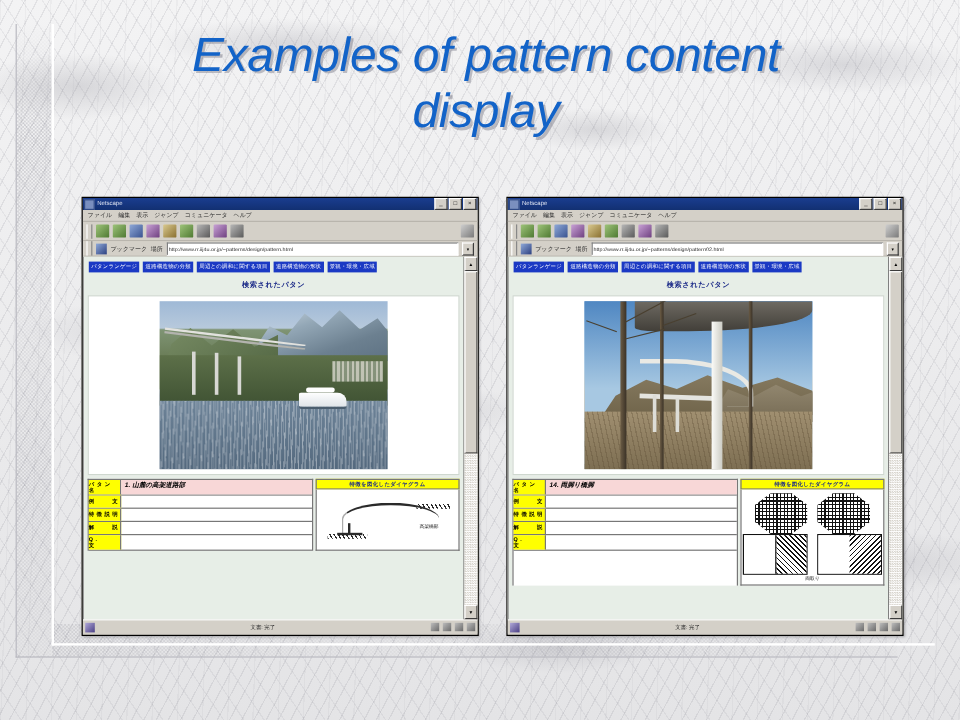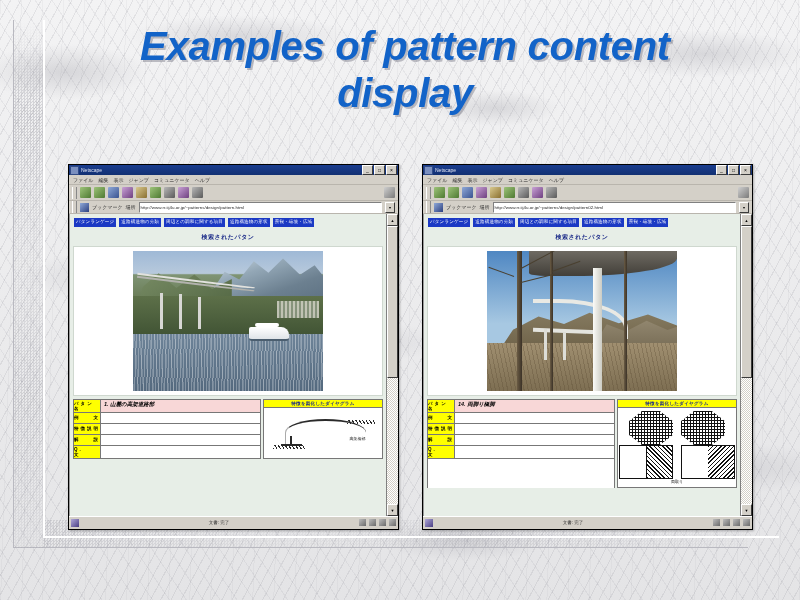--- a/index.html
+++ b/index.html
@@ -58,21 +58,21 @@
     background-size:3px 3px;
     -webkit-mask-image:linear-gradient(to right, rgba(0,0,0,.8) 0%, rgba(0,0,0,.25) 35%, rgba(0,0,0,.55) 70%, rgba(0,0,0,.15) 100%);
     mask-image:linear-gradient(to right, rgba(0,0,0,.8) 0%, rgba(0,0,0,.25) 35%, rgba(0,0,0,.55) 70%, rgba(0,0,0,.15) 100%);
     pointer-events:none;
   }
 
   
   #title{
     position:absolute;left:60px;top:23px;width:690px;
     text-align:center;
-    font-size:40px;font-weight:bold;font-style:italic;
+    font-size:40px;font-weight:normal;font-style:italic;
     line-height:1.18;letter-spacing:-.3px;
     color:#1263c8;
     text-shadow:2px 2px 0 rgba(120,120,132,.45);
     white-space:pre-line;
   }
 
   
   .win{
     position:absolute;
     background:#d4d0c8;

